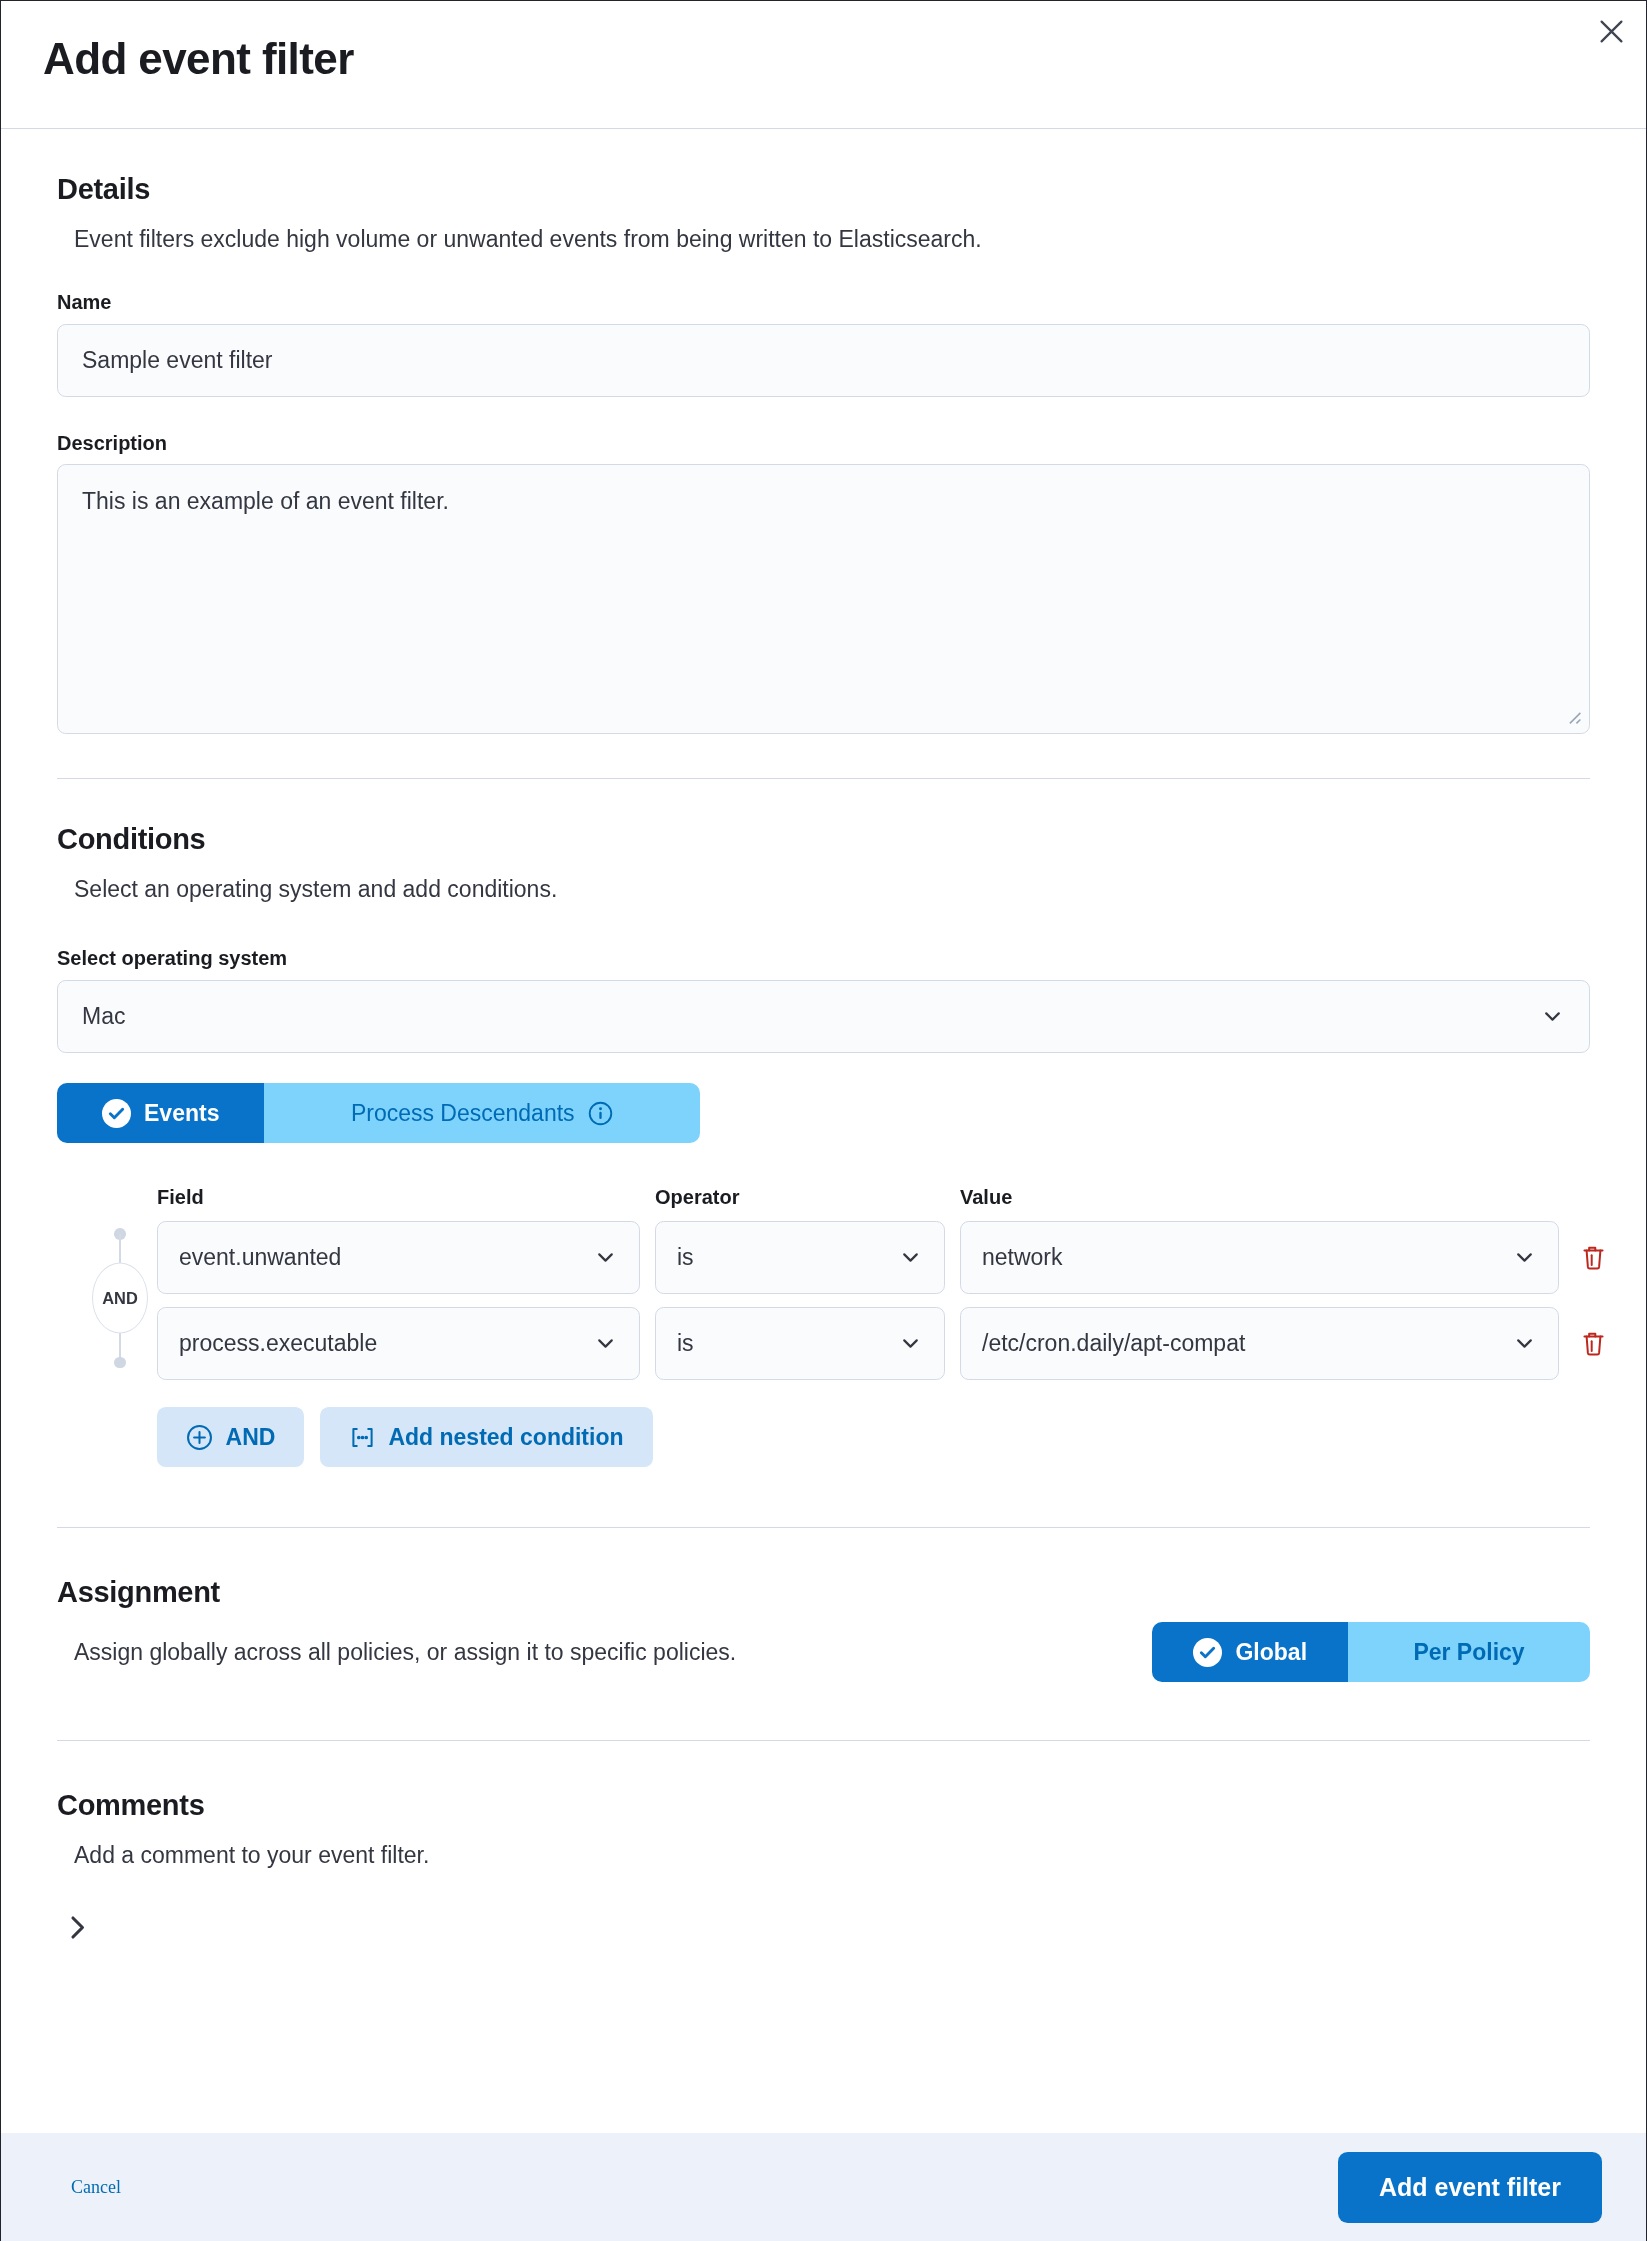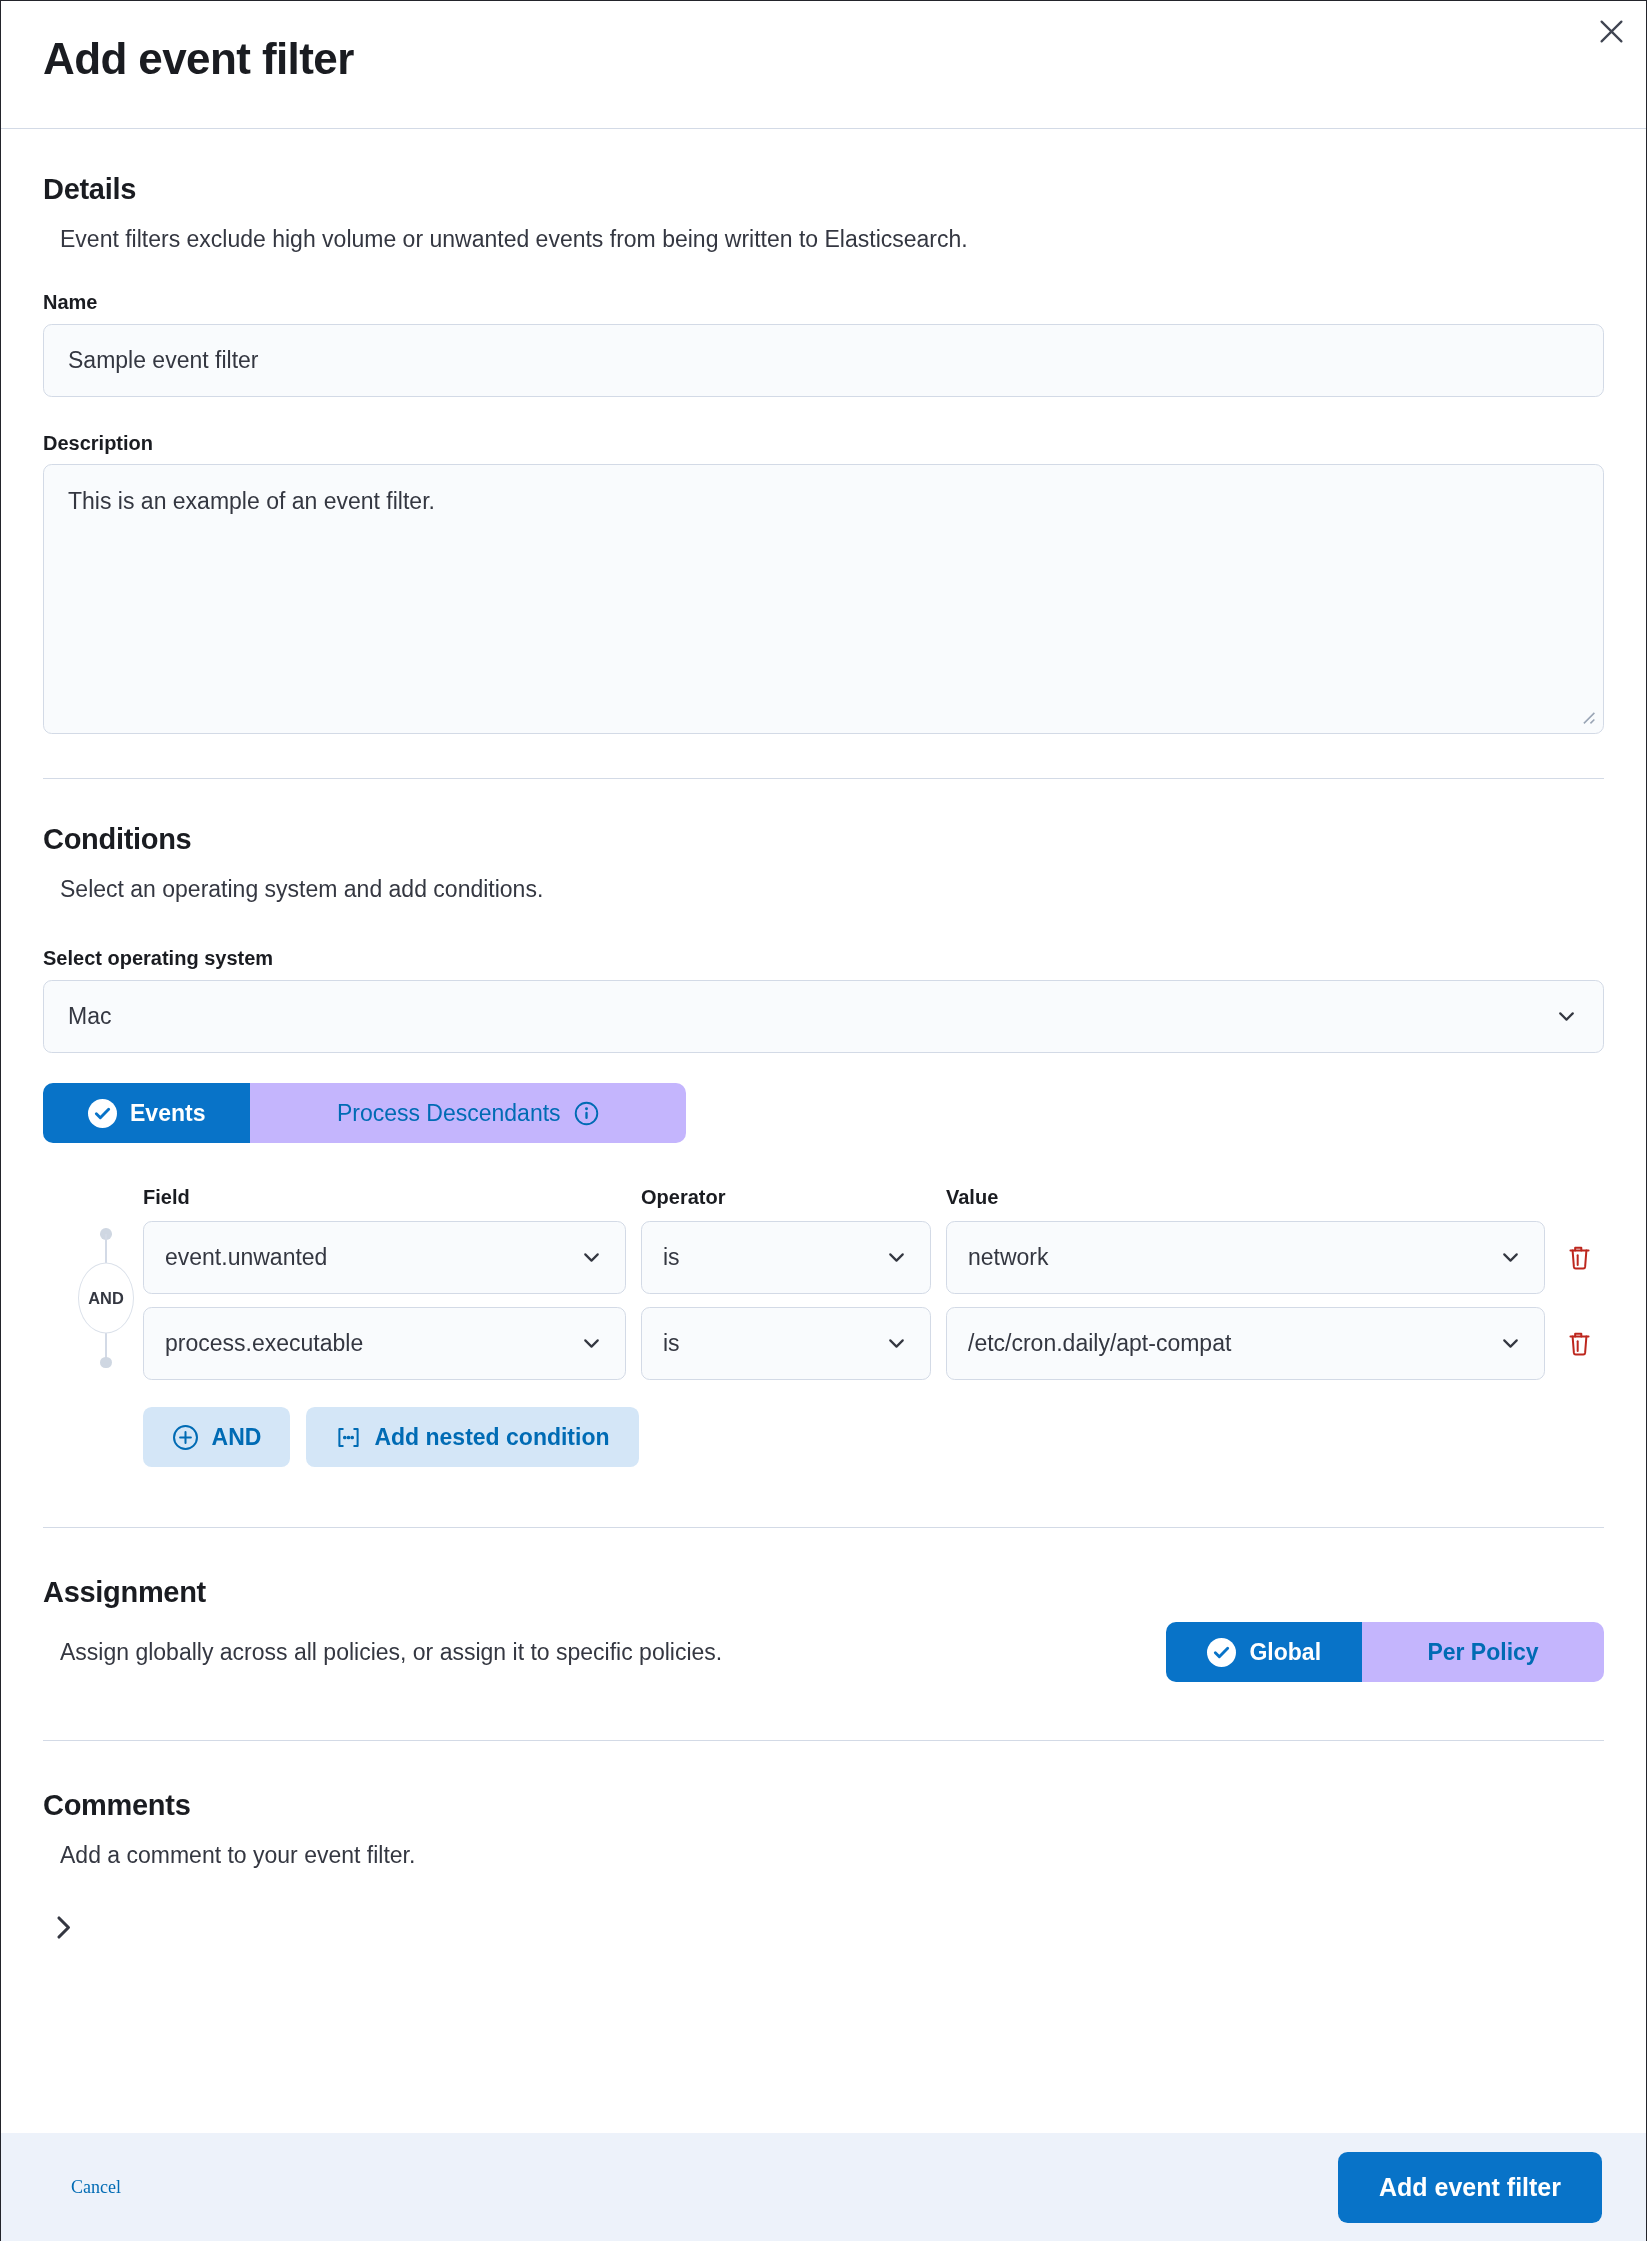--- a/index.html
+++ b/index.html
@@ -28,21 +28,21 @@
     font-size:44px; font-weight:700; color:#1a1c21;
     letter-spacing:-0.6px;
   }
   .close-btn {
     position:absolute; top:9.7px; right:13.5px;
     width:42px; height:42px;
     background:none; border:none; padding:4.8px; cursor:pointer;
     display:flex; align-items:center; justify-content:center;
   }
   
-  .modal-body { flex:1; padding:0 42px; overflow:hidden; }
+  .modal-body { flex:1; padding:0 56px; overflow:hidden; }
   .section-heading {
     margin:0 0 9.7px;
     font-size:29px; font-weight:700; color:#1a1c21;
     letter-spacing:-0.3px;
   }
   .section-sub { margin:17px; font-size:23px; line-height:33px; color:#343741; }
   .mt-lg { margin-top:44px; }
   .field-label {
     display:block;
     margin:0 0 9.7px;
@@ -74,21 +74,21 @@
   
   .btn-group { display:inline-flex; border-radius:10px; overflow:hidden; }
   .group-btn {
     border:none; cursor:pointer;
     height:60px;
     display:flex; align-items:center; justify-content:center; gap:13.5px;
     font-family:inherit; font-size:23px;
     padding:0 33px;
   }
   .group-btn.selected { background:#0873c8; color:#fff; font-weight:700; }
-  .group-btn.unselected { background:#c4b5fd; color:#006bb4; }
+  .group-btn.unselected { background:#7dd3fc; color:#006bb4; }
   .tab-events { min-width:207px; }
   .tab-pd { min-width:436px; }
   .toggle-global { min-width:196px; font-weight:700; }
   .toggle-policy { min-width:242px; font-weight:700; }
   
   .builder { position:relative; padding-left:100px; margin-top:3.9px; }
   .cond-grid {
     display:grid;
     grid-template-columns:483px 290px 599px 39px;
     column-gap:15px;

